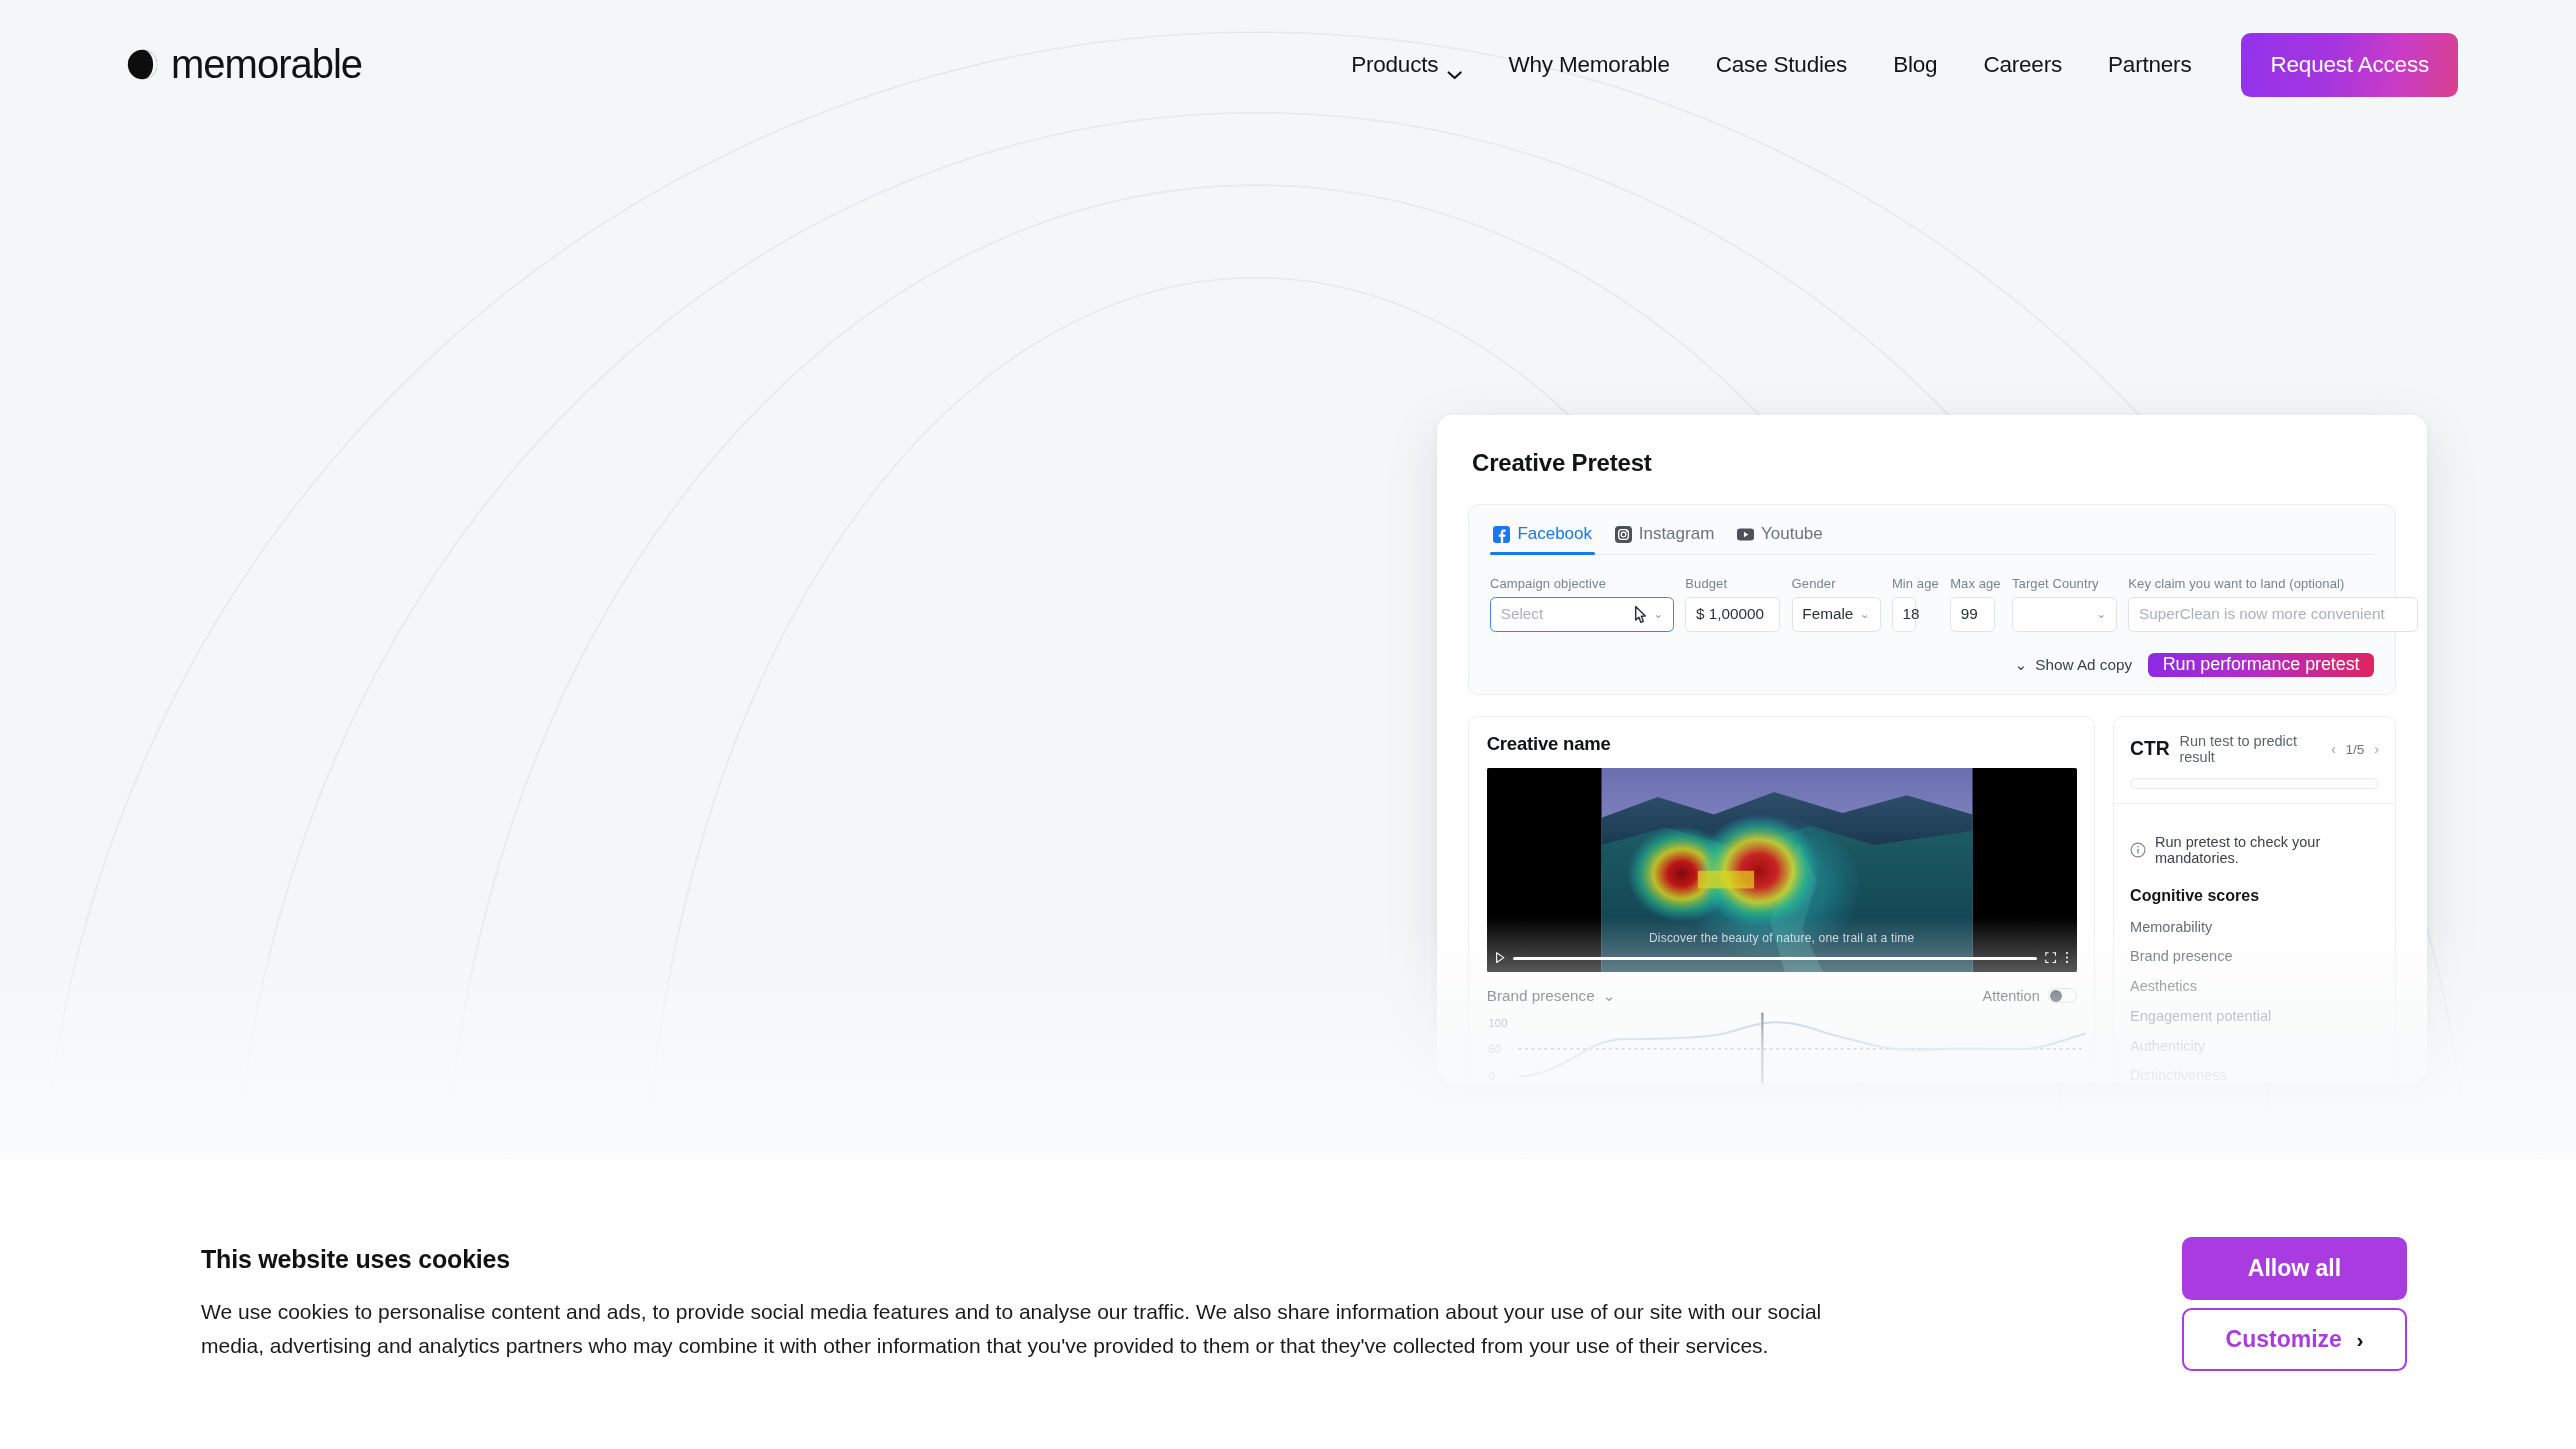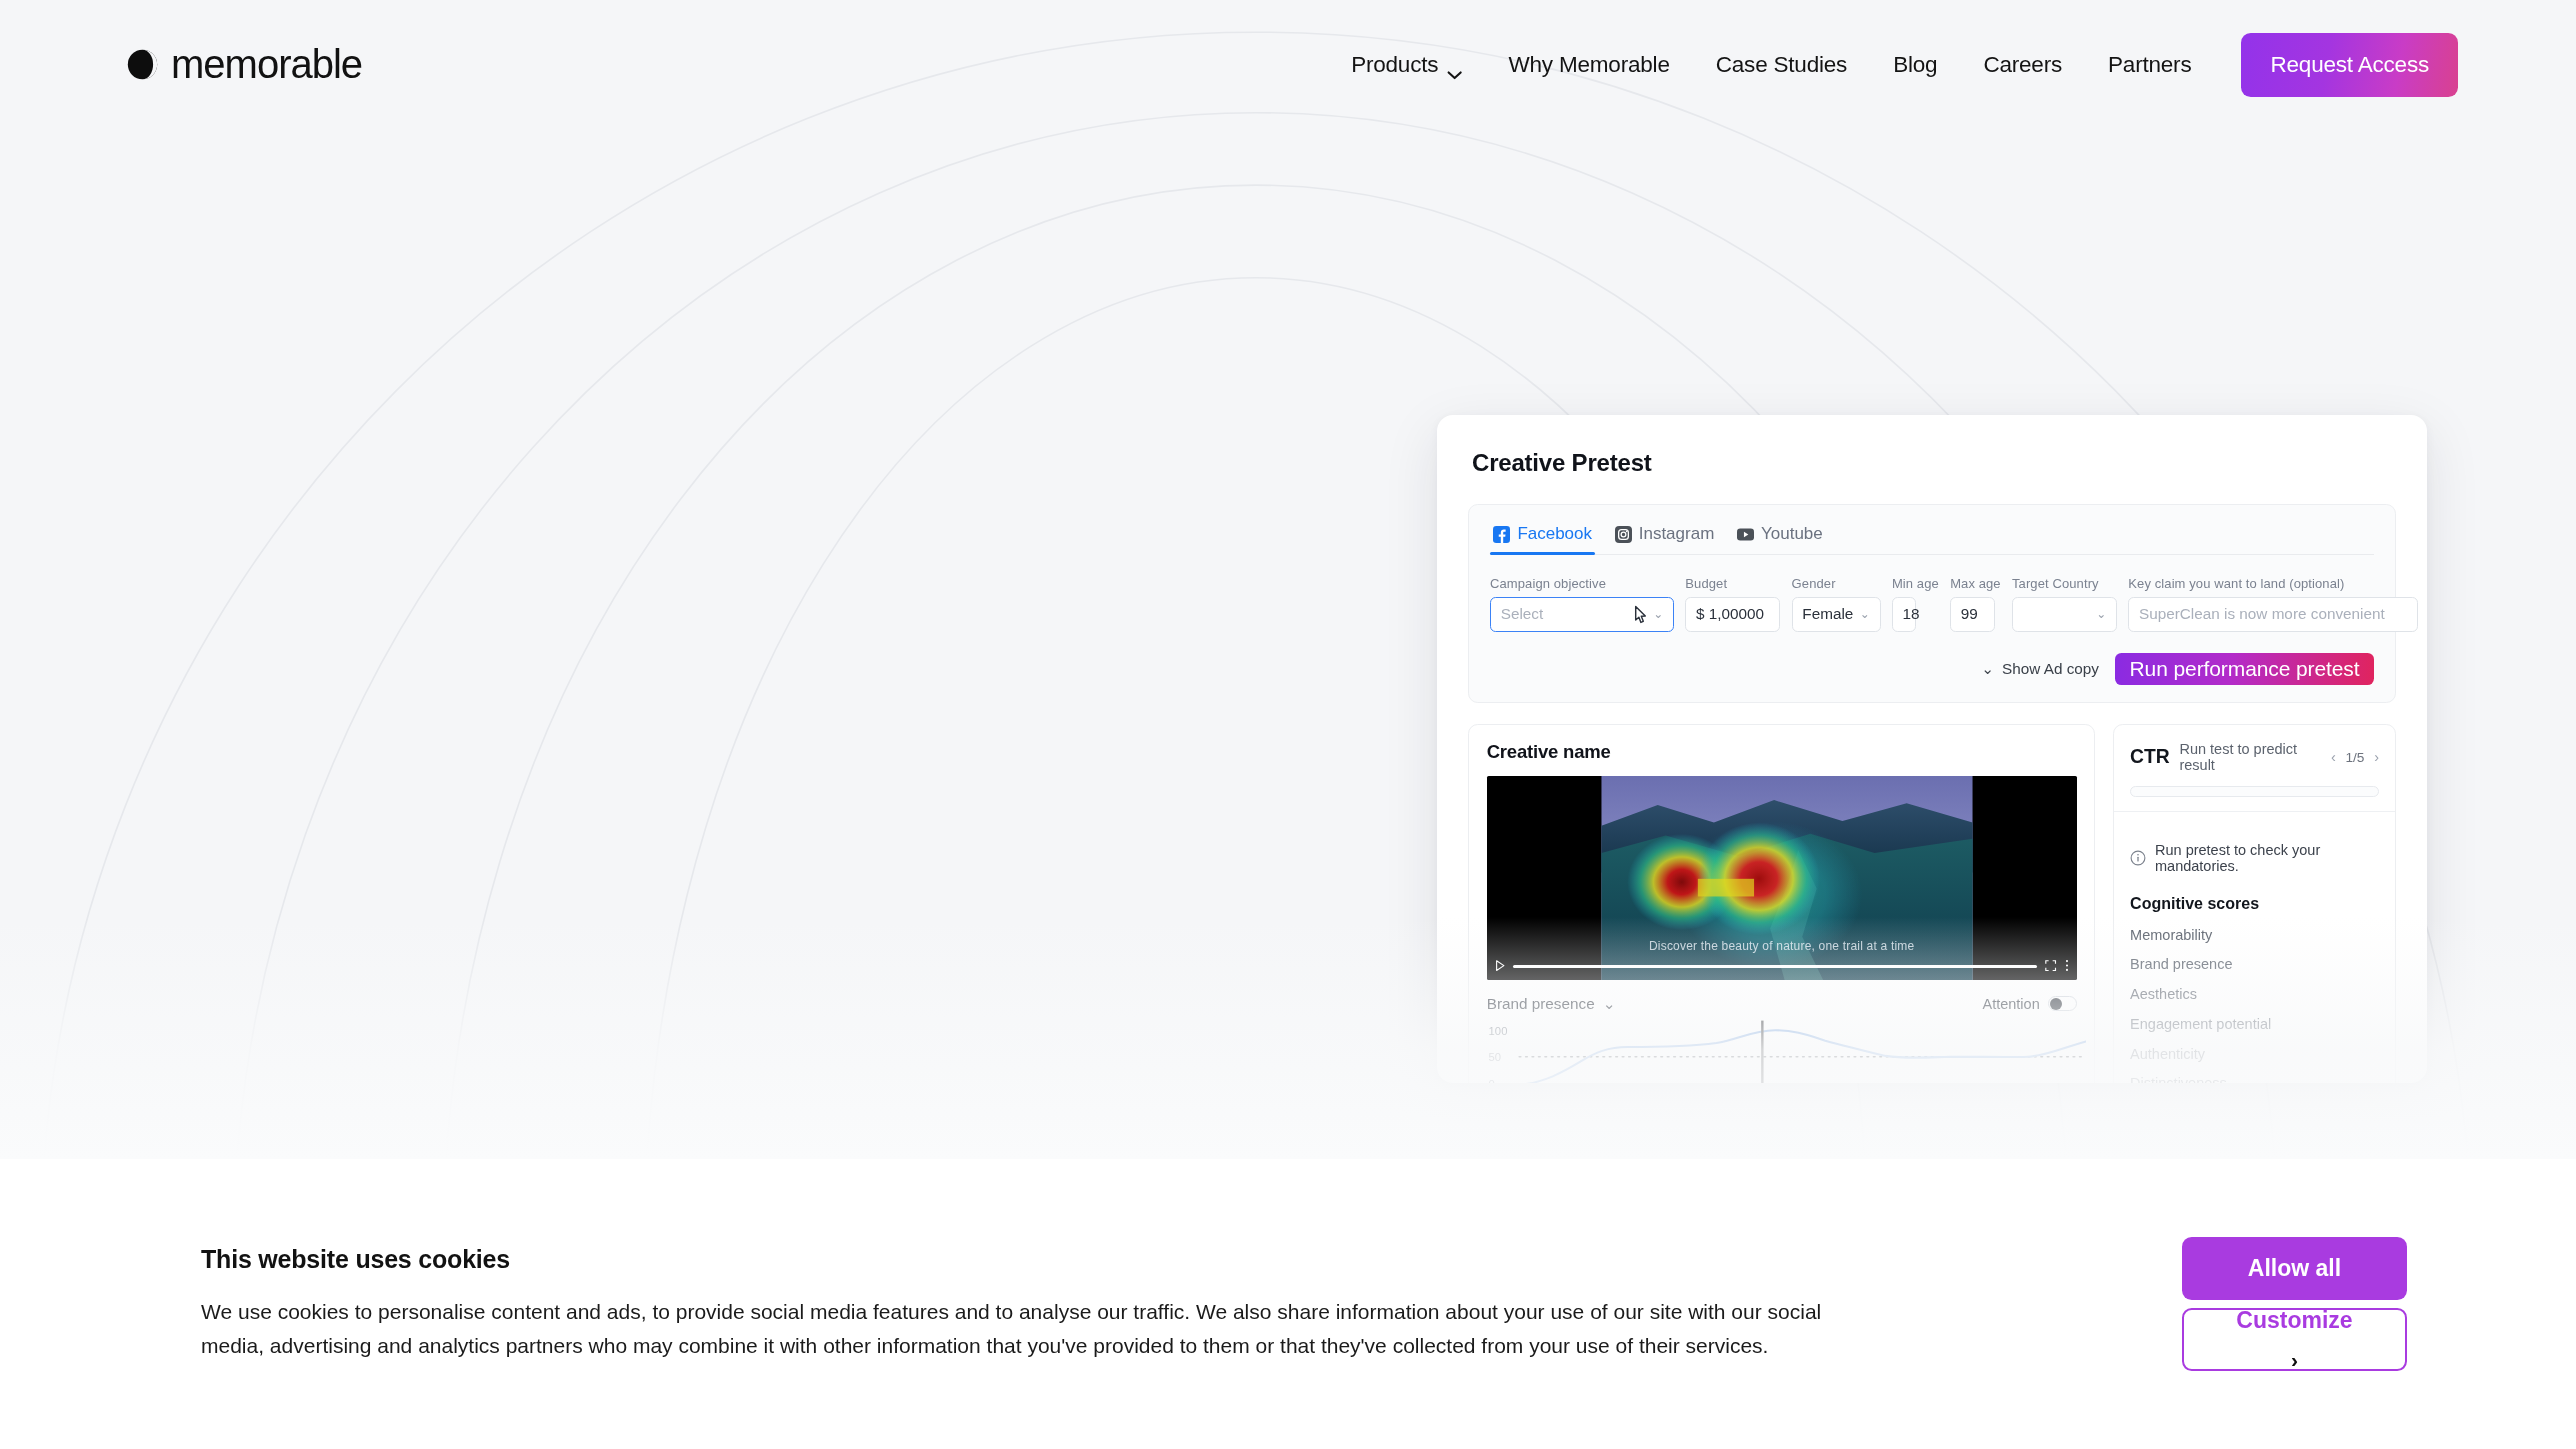--- a/index.html
+++ b/index.html
@@ -77,21 +77,21 @@
   .w-minage { width: 24px; }
   .w-maxage { width: 45px; }
   .w-country { width: 105px; }
   .w-claim { width: 290px; }
 
   .cursor-ico { position: absolute; right: 22.5px; top: 6.4px; width: 21px; height: 24px; }
 
   .panel-actions { display: flex; align-items: center; justify-content: flex-end; gap: 16px; margin-top: 21px; }
   .show-copy { display: flex; align-items: center; gap: 8px; font-size: 15.3px; color: #3a4049; cursor: pointer; }
   .run-btn {
-    height: 32px; padding: 0 14.5px; border: none; border-radius: 6.4px; color: #fff; font-size: 21px;
+    height: 24px; padding: 0 14.5px; border: none; border-radius: 6.4px; color: #fff; font-size: 18px;
     background: linear-gradient(95deg, #8a2be2 0%, #b32bc9 45%, #e0245e 100%);
     display: flex; align-items: center; cursor: pointer; letter-spacing: -0.1px;
   }
 
   
   .lower { display: flex; gap: 17.7px; margin: 21px 31px 0 31px; }
 
   .creative-card {
     width: 636px; background: #fff; border: 0.8px solid #eceef1; border-radius: 9.7px;
     padding: 16px 17.7px 0 17.7px; height: 403px; overflow: hidden;
@@ -148,21 +148,21 @@
   .cookie-title { font-size: 25px; font-weight: bold; color: #121212; letter-spacing: -0.2px; }
   .cookie-body { margin-top: 21px; font-size: 21px; line-height: 1.63; color: #1b1b1b; max-width: 1682px; }
   .cookie-btns { margin-left: auto; margin-right: 169px; display: flex; flex-direction: column; gap: 8px; }
   .btn-allow {
     width: 225px; height: 63px; border-radius: 9.7px; border: none; background: #a93be0; color: #fff;
     font-size: 23px; font-weight: bold; cursor: pointer; font-family: inherit;
   }
   .btn-custom {
     width: 225px; height: 63px; border-radius: 9.7px; background: #fff; border: 2.4px solid #a93be0;
     color: #a93be0; font-size: 23px; font-weight: bold; cursor: pointer; font-family: inherit;
-    display: flex; align-items: center; justify-content: center; gap: 14.5px; flex-direction: column;
+    display: flex; align-items: center; justify-content: center; gap: 14.5px;
   }
   .btn-custom .chev-r { color: #101010; font-size: 21px; font-weight: bold; }
 </style>
 </head>
 <body>
 
 <div class="page">
 
   <svg class="bg-arcs" viewBox="0 0 3200 1800" preserveAspectRatio="none">
     <g fill="none" stroke="#e6e8ec" stroke-width="2">

